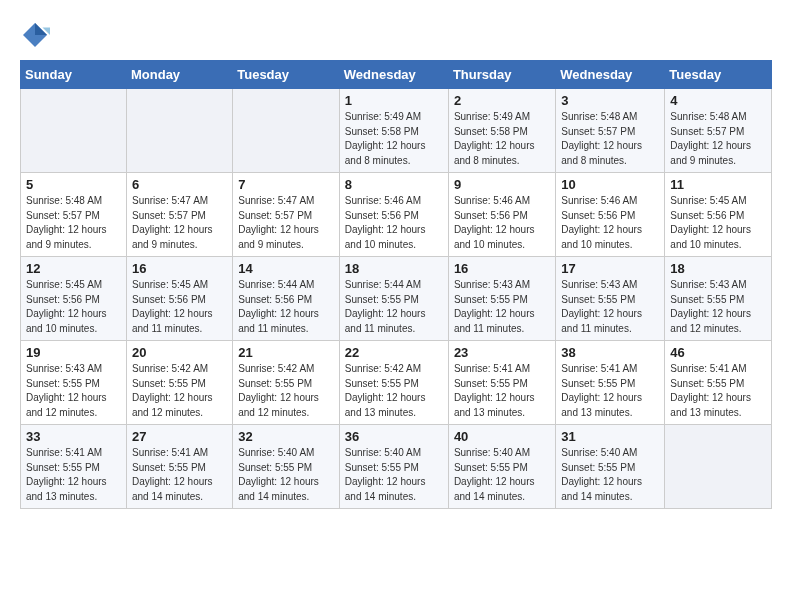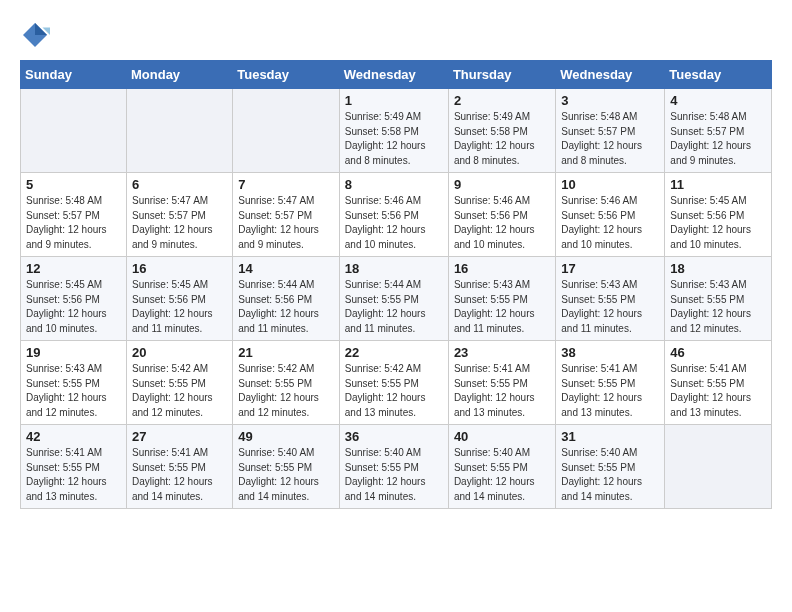--- a/index.html
+++ b/index.html
@@ -311,35 +311,35 @@
         <td>
           <span class="day-number">46</span>
           <div class="day-info" style="white-space: pre-line;">Sunrise: 5:41 AM
 Sunset: 5:55 PM
 Daylight: 12 hours
 and 13 minutes.</div>
         </td>
       </tr>
       <tr>
         <td>
-          <span class="day-number">42</span>
+          <span class="day-number">33</span>
           <div class="day-info" style="white-space: pre-line;">Sunrise: 5:41 AM
 Sunset: 5:55 PM
 Daylight: 12 hours
 and 13 minutes.</div>
         </td>
         <td>
           <span class="day-number">27</span>
           <div class="day-info" style="white-space: pre-line;">Sunrise: 5:41 AM
 Sunset: 5:55 PM
 Daylight: 12 hours
 and 14 minutes.</div>
         </td>
         <td>
-          <span class="day-number">49</span>
+          <span class="day-number">32</span>
           <div class="day-info" style="white-space: pre-line;">Sunrise: 5:40 AM
 Sunset: 5:55 PM
 Daylight: 12 hours
 and 14 minutes.</div>
         </td>
         <td>
           <span class="day-number">36</span>
           <div class="day-info" style="white-space: pre-line;">Sunrise: 5:40 AM
 Sunset: 5:55 PM
 Daylight: 12 hours

